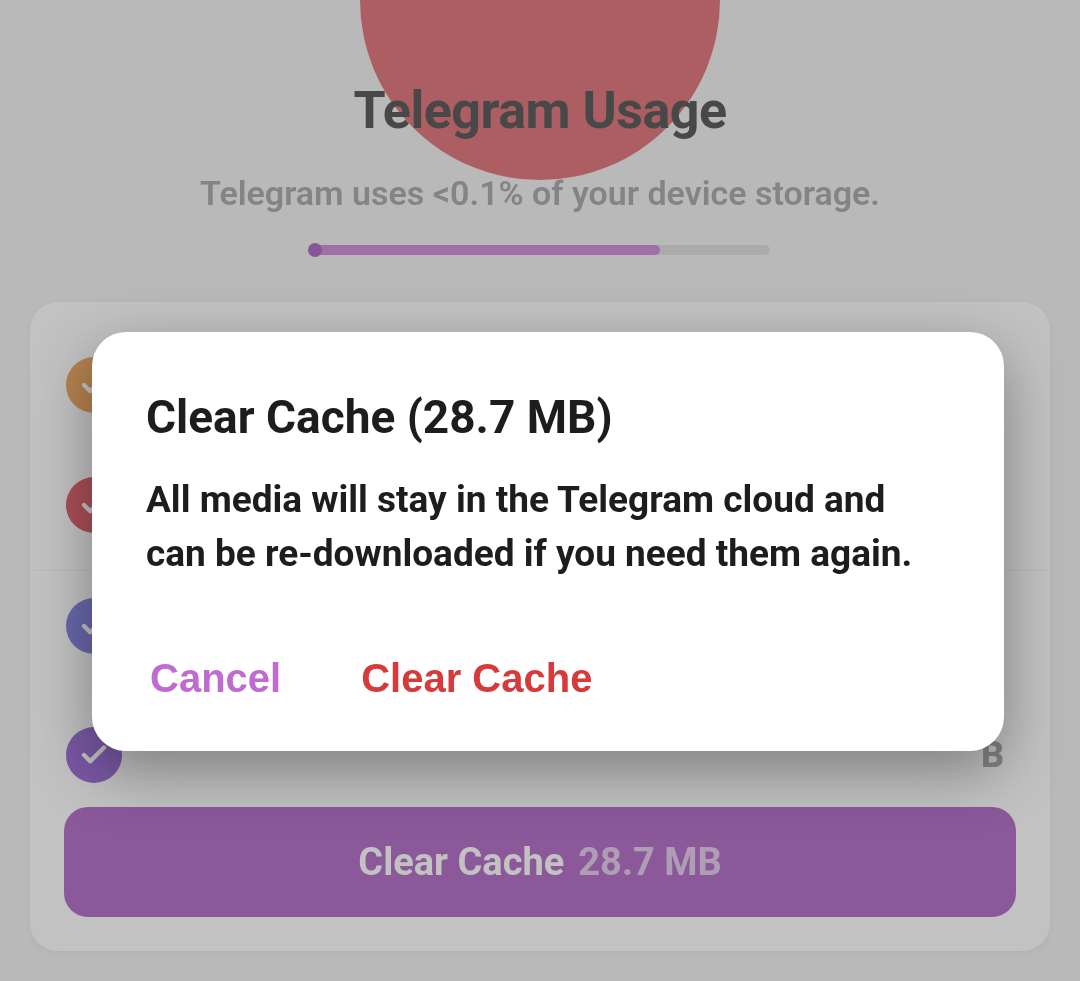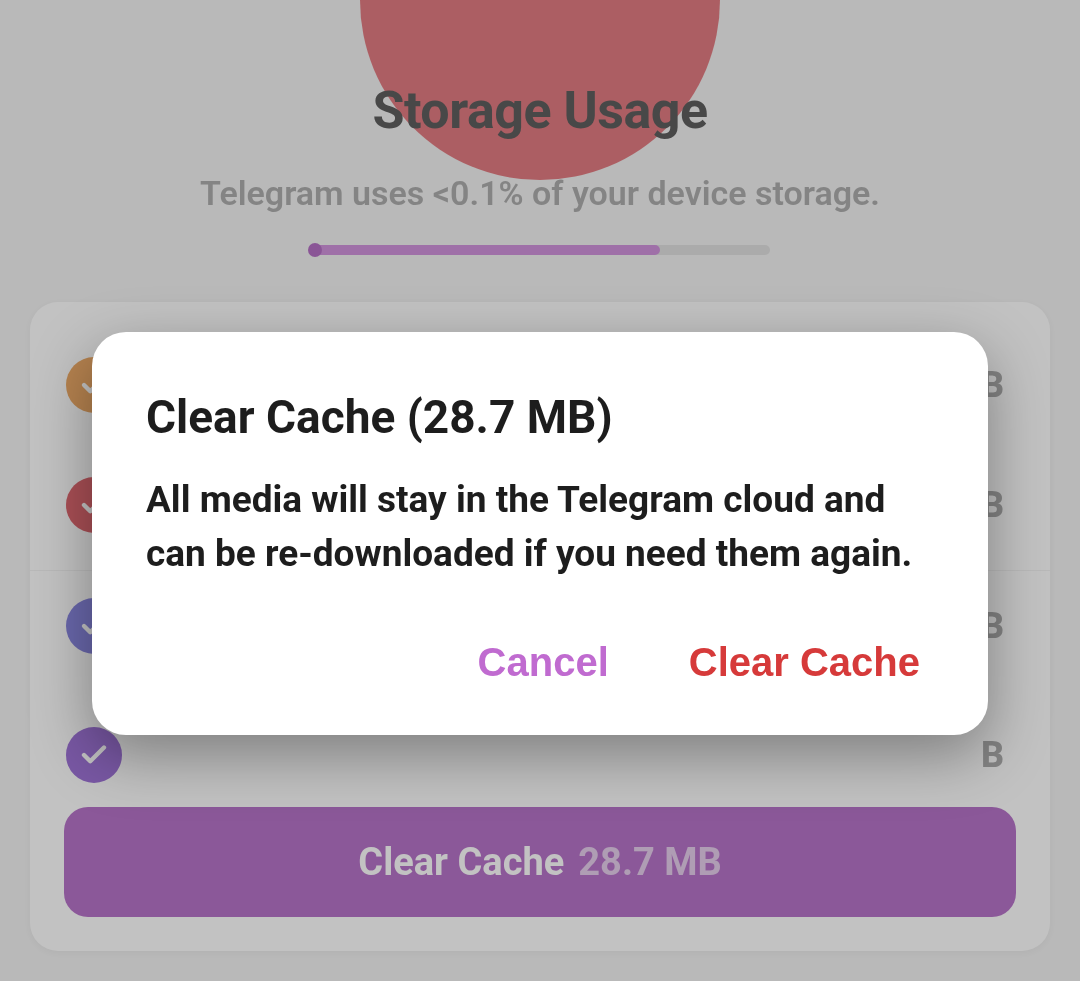--- a/index.html
+++ b/index.html
@@ -151,42 +151,41 @@
     position: absolute;
     inset: 0;
     background: rgba(120,120,120,.45);
   }
 
   
   .dialog {
     position: absolute;
     top: 332px;
     left: 92px;
-    right: 92px;
+    right: 76px;
     background: #fff;
     border-radius: 34px;
     box-shadow: 0 20px 60px rgba(0,0,0,.35);
     padding: 58px 54px 44px 54px;
   }
   .dialog h2 {
     font-size: 46px;
     font-weight: 700;
     color: #1d1d1d;
   }
   .dialog p {
     margin-top: 29px;
     font-size: 37px;
     line-height: 1.45;
     font-weight: 700;
     color: #1d1d1d;
   }
   .dialog .actions {
-    margin-top: 54px;
+    margin-top: 70px;
     display: flex;
-    justify-content: flex-end;
     gap: 72px;
     padding-right: 10px;
   }
   .dialog .actions button {
     border: none;
     background: none;
     font-size: 40px;
     font-weight: 700;
     cursor: pointer;
     padding: 6px 4px;
@@ -195,21 +194,21 @@
   .btn-clear  { color: #d63a3a; }
 </style>
 </head>
 <body>
 
 <div class="bg">
   <div class="bg-inner">
     <div class="pie"></div>
 
     <div class="header">
-      <h1>Storage Usage</h1>
+      <h1>Telegram Usage</h1>
       <p>Telegram uses &lt;0.1% of your device storage.</p>
       <div class="progress">
         <div class="fill"></div>
         <div class="dot"></div>
       </div>
     </div>
 
     <div class="card">
 
       <div class="row row1">

